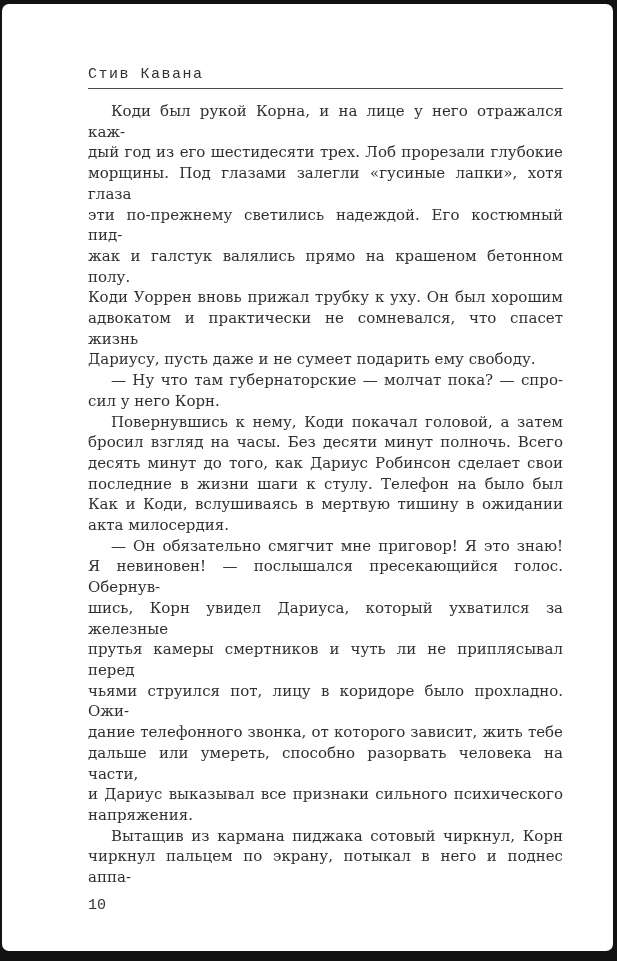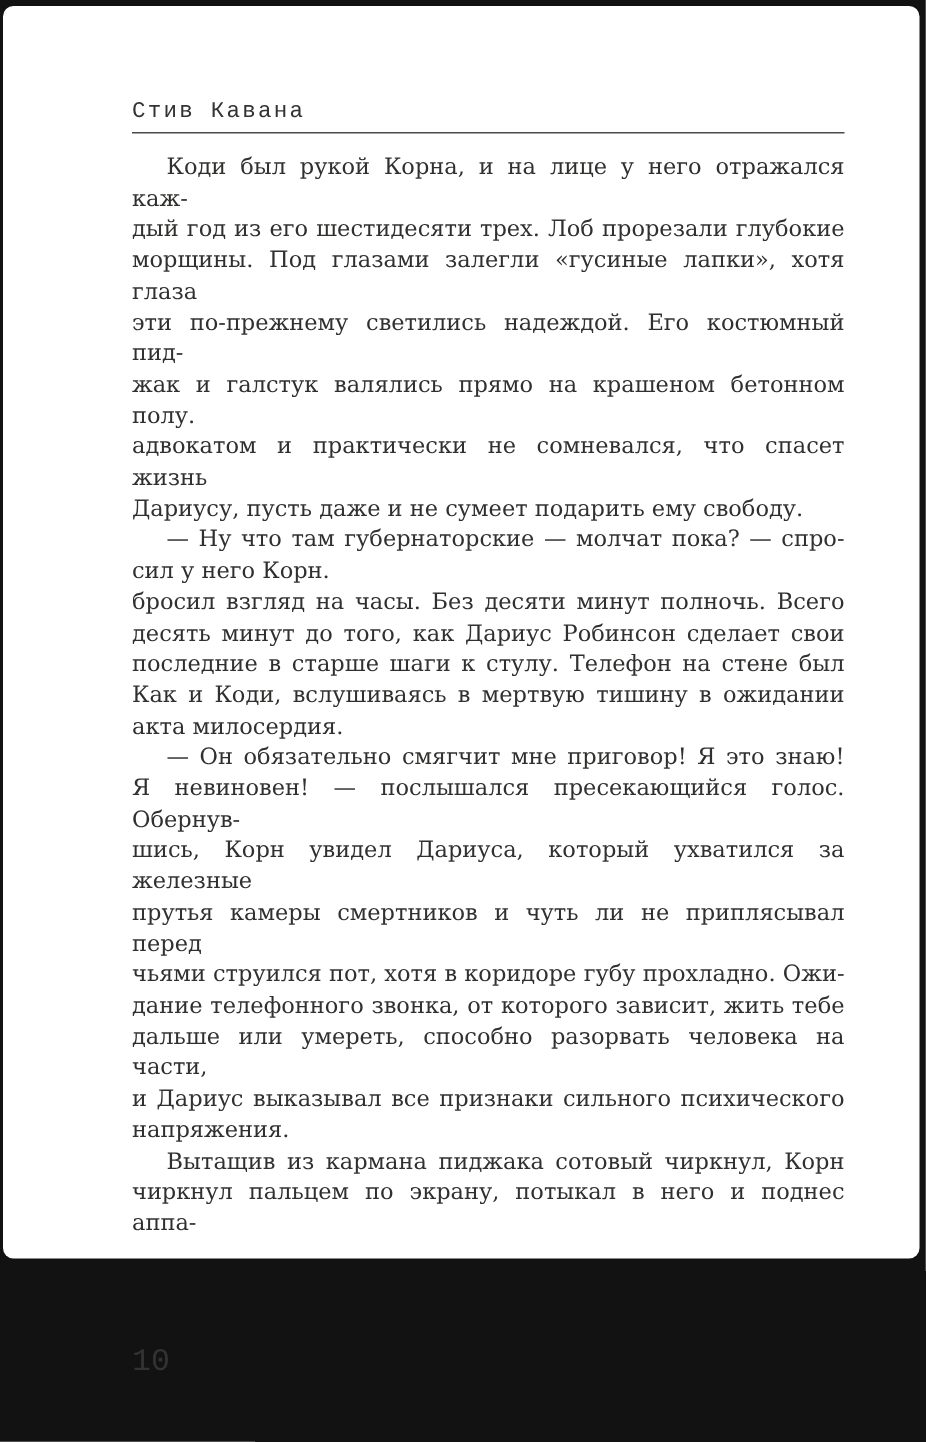--- a/index.html
+++ b/index.html
@@ -8,21 +8,21 @@
     width: 617px;
     height: 961px;
     background: #121212;
     overflow: hidden;
   }
   .page {
     position: absolute;
     left: 2px;
     top: 4px;
     width: 611px;   
-    height: 835px;  
+    height: 947px;  
     background: #ffffff;
     border-radius: 7px;
   }
   .running-header {
     position: absolute;
     left: 86px;
     top: 62px;
     width: 475px;
     font-family: "Liberation Mono", "DejaVu Sans Mono", monospace;
     font-size: 15px;
@@ -55,57 +55,59 @@
     text-align-last: justify;
     white-space: normal;
   }
   .line.last { text-align-last: left; }
   .line.first { text-indent: 23px; }
   .page-number {
     position: absolute;
     left: 86px;
     top: 893px;
     font-family: "Liberation Mono", "DejaVu Sans Mono", monospace;
-    font-size: 21px;
+    font-size: 15px;
     color: #333333;
   }
 </style>
 </head>
 <body style="background: rgb(18, 18, 18);">
 
 <div class="page" style="background: rgb(255, 255, 255);">
   <div class="running-header" style="color: rgb(51, 51, 51);">Стив Кавана</div>
   <div class="header-rule" style="border-bottom-color: rgb(74, 74, 74);"></div>
   <div class="text-block" style="color: rgb(48, 48, 47);">
       <div class="paragraph">
         <div class="line first">Коди был рукой Корна, и на лице у него отражался каж-</div>
         <div class="line">дый год из его шестидесяти трех. Лоб прорезали глубокие</div>
         <div class="line">морщины. Под глазами залегли «гусиные лапки», хотя глаза</div>
         <div class="line">эти по-прежнему светились надеждой. Его костюмный пид-</div>
         <div class="line">жак и галстук валялись прямо на крашеном бетонном полу.</div>
+        <div class="line">Коди Уоррен вновь прижал трубку к уху. Он был хорошим</div>
         <div class="line">адвокатом и практически не сомневался, что спасет жизнь</div>
         <div class="line last">Дариусу, пусть даже и не сумеет подарить ему свободу.</div>
       </div>
       <div class="paragraph">
         <div class="line first">— Ну что там губернаторские — молчат пока? — спро-</div>
         <div class="line last">сил у него Корн.</div>
       </div>
       <div class="paragraph">
+        <div class="line first">Повернувшись к нему, Коди покачал головой, а затем</div>
         <div class="line">бросил взгляд на часы. Без десяти минут полночь. Всего</div>
         <div class="line">десять минут до того, как Дариус Робинсон сделает свои</div>
-        <div class="line">последние в старше шаги к стулу. Телефон на стене был</div>
+        <div class="line">последние в жизни шаги к стулу. Телефон на было был</div>
         <div class="line">Как и Коди, вслушиваясь в мертвую тишину в ожидании</div>
         <div class="line last">акта милосердия.</div>
       </div>
       <div class="paragraph">
         <div class="line first">— Он обязательно смягчит мне приговор! Я это знаю!</div>
         <div class="line">Я невиновен! — послышался пресекающийся голос. Обернув-</div>
         <div class="line">шись, Корн увидел Дариуса, который ухватился за железные</div>
         <div class="line">прутья камеры смертников и чуть ли не приплясывал перед</div>
-        <div class="line">чьями струился пот, хотя в коридоре губу прохладно. Ожи-</div>
+        <div class="line">чьями струился пот, лицу в коридоре было прохладно. Ожи-</div>
         <div class="line">дание телефонного звонка, от которого зависит, жить тебе</div>
         <div class="line">дальше или умереть, способно разорвать человека на части,</div>
         <div class="line">и Дариус выказывал все признаки сильного психического</div>
         <div class="line last">напряжения.</div>
       </div>
       <div class="paragraph">
         <div class="line first">Вытащив из кармана пиджака сотовый чиркнул, Корн</div>
         <div class="line">чиркнул пальцем по экрану, потыкал в него и поднес аппа-</div>
       </div>
     </div>

